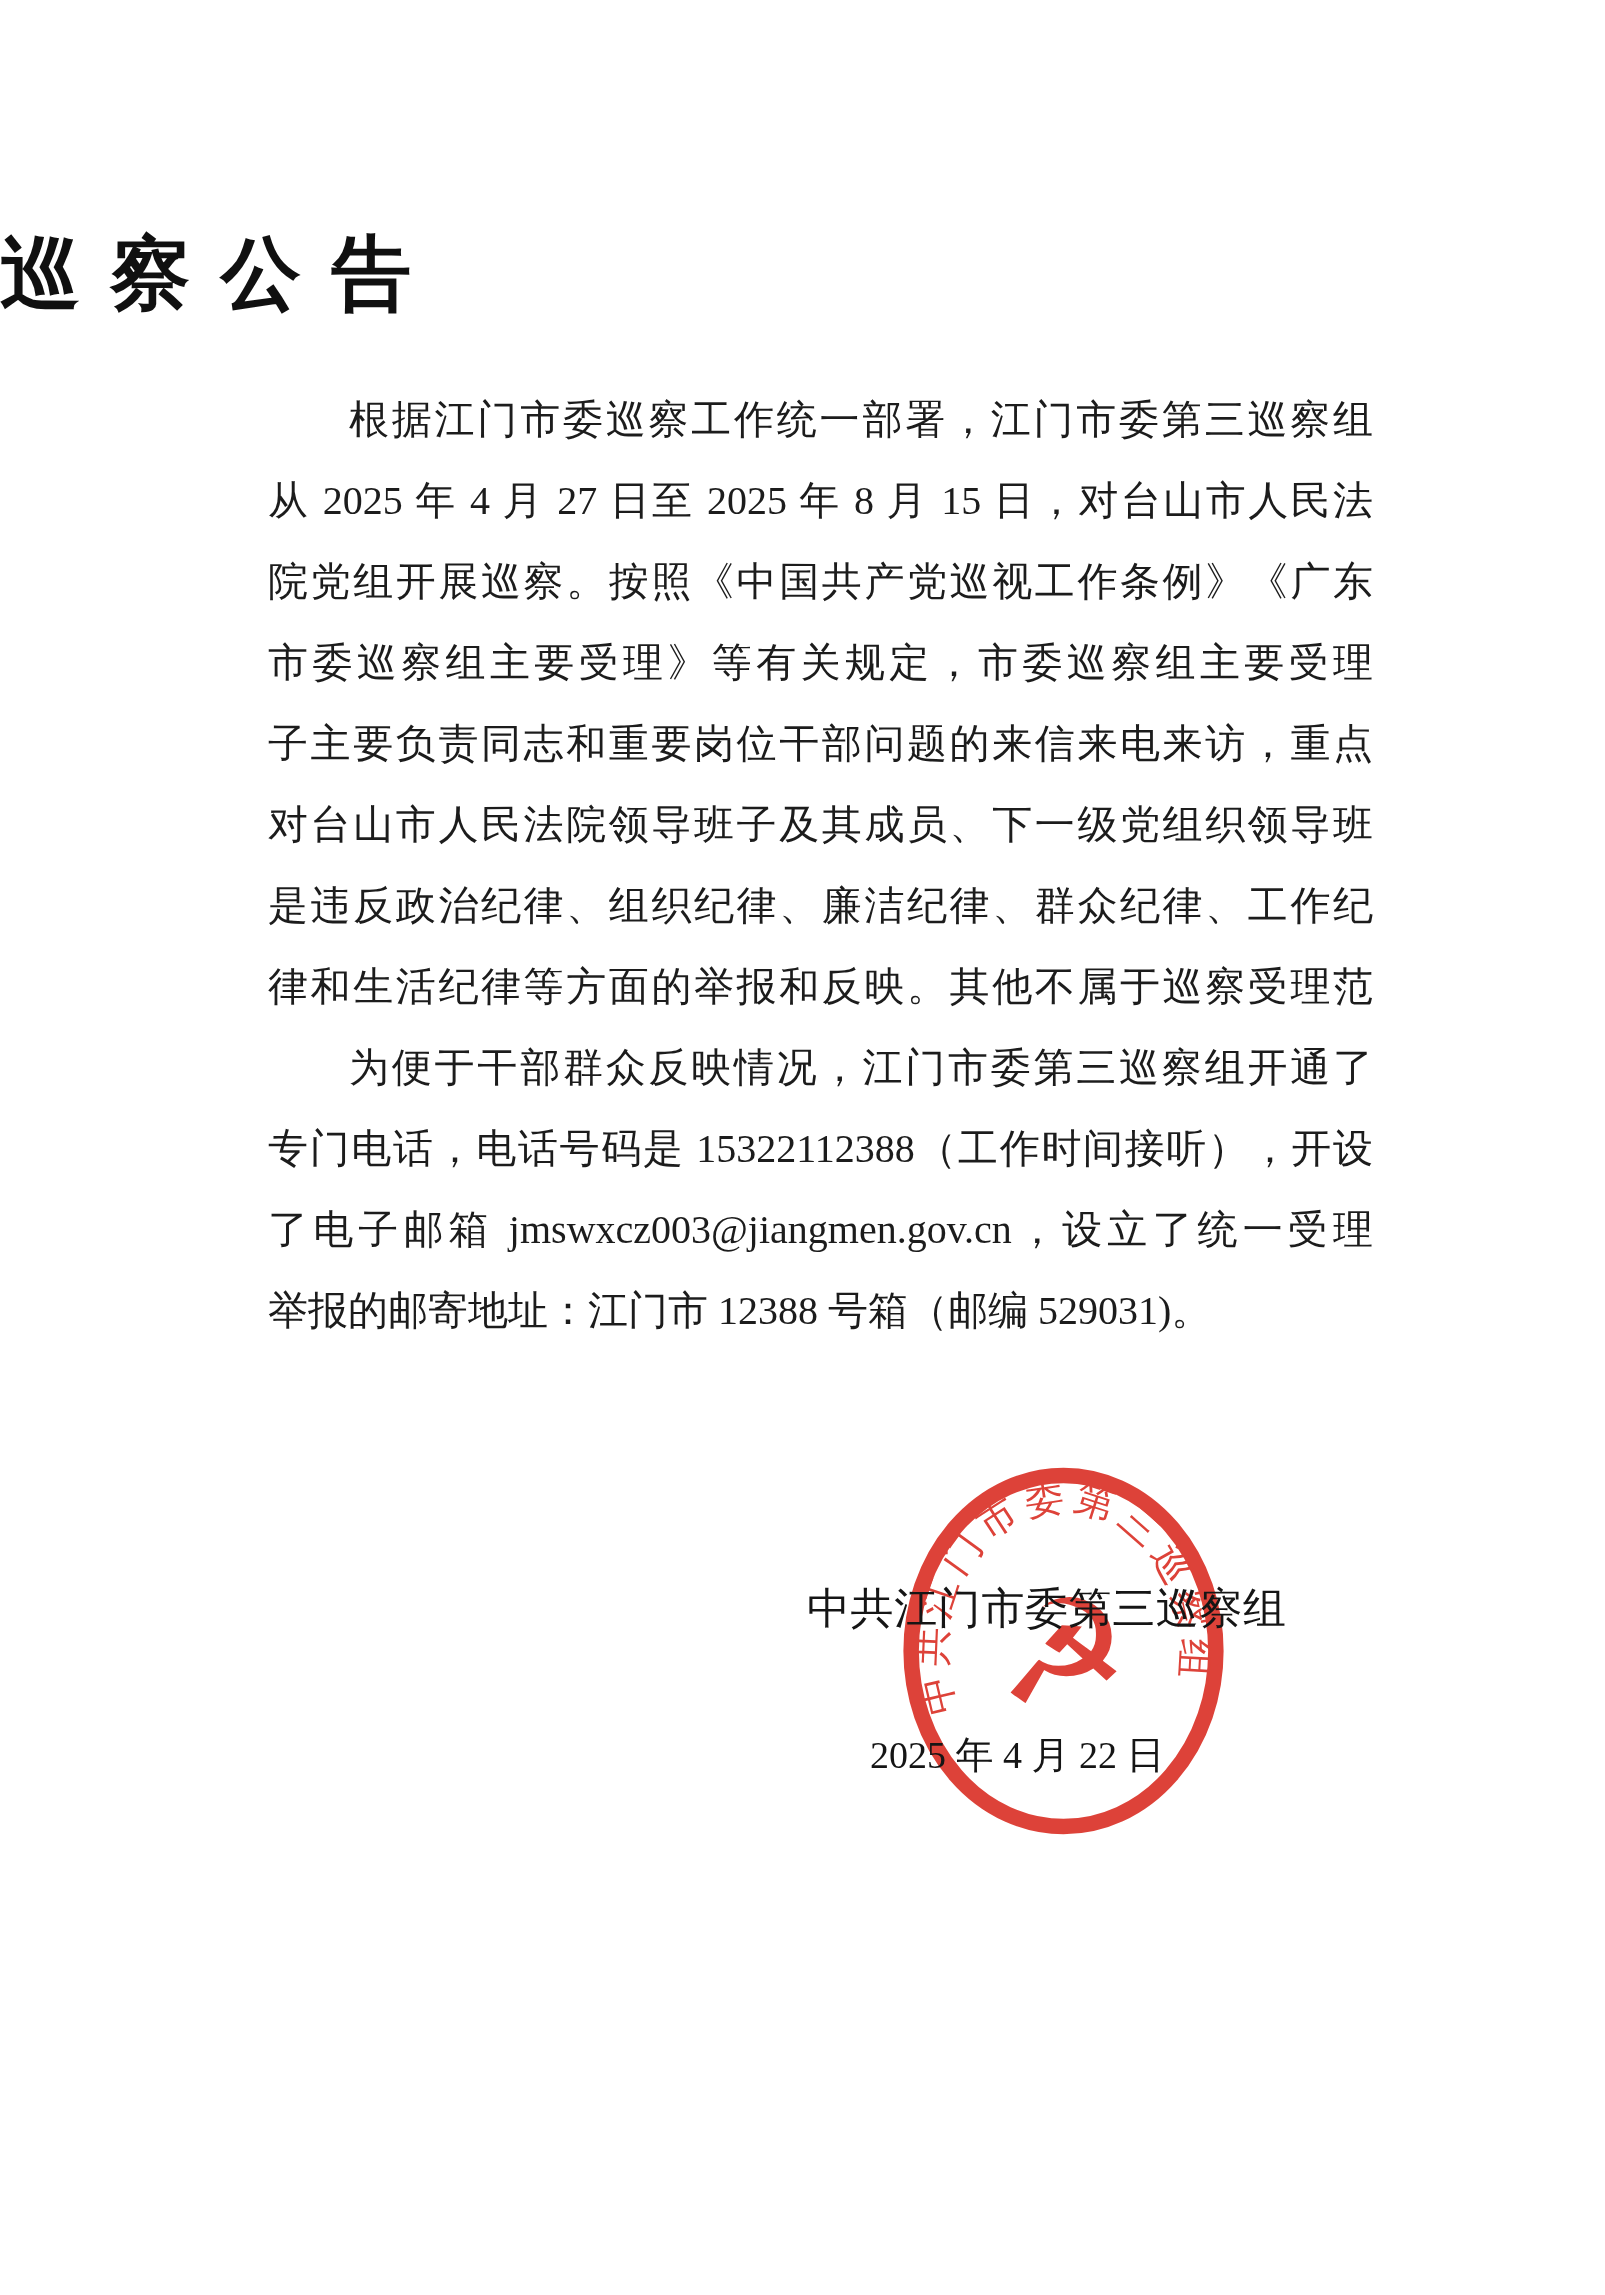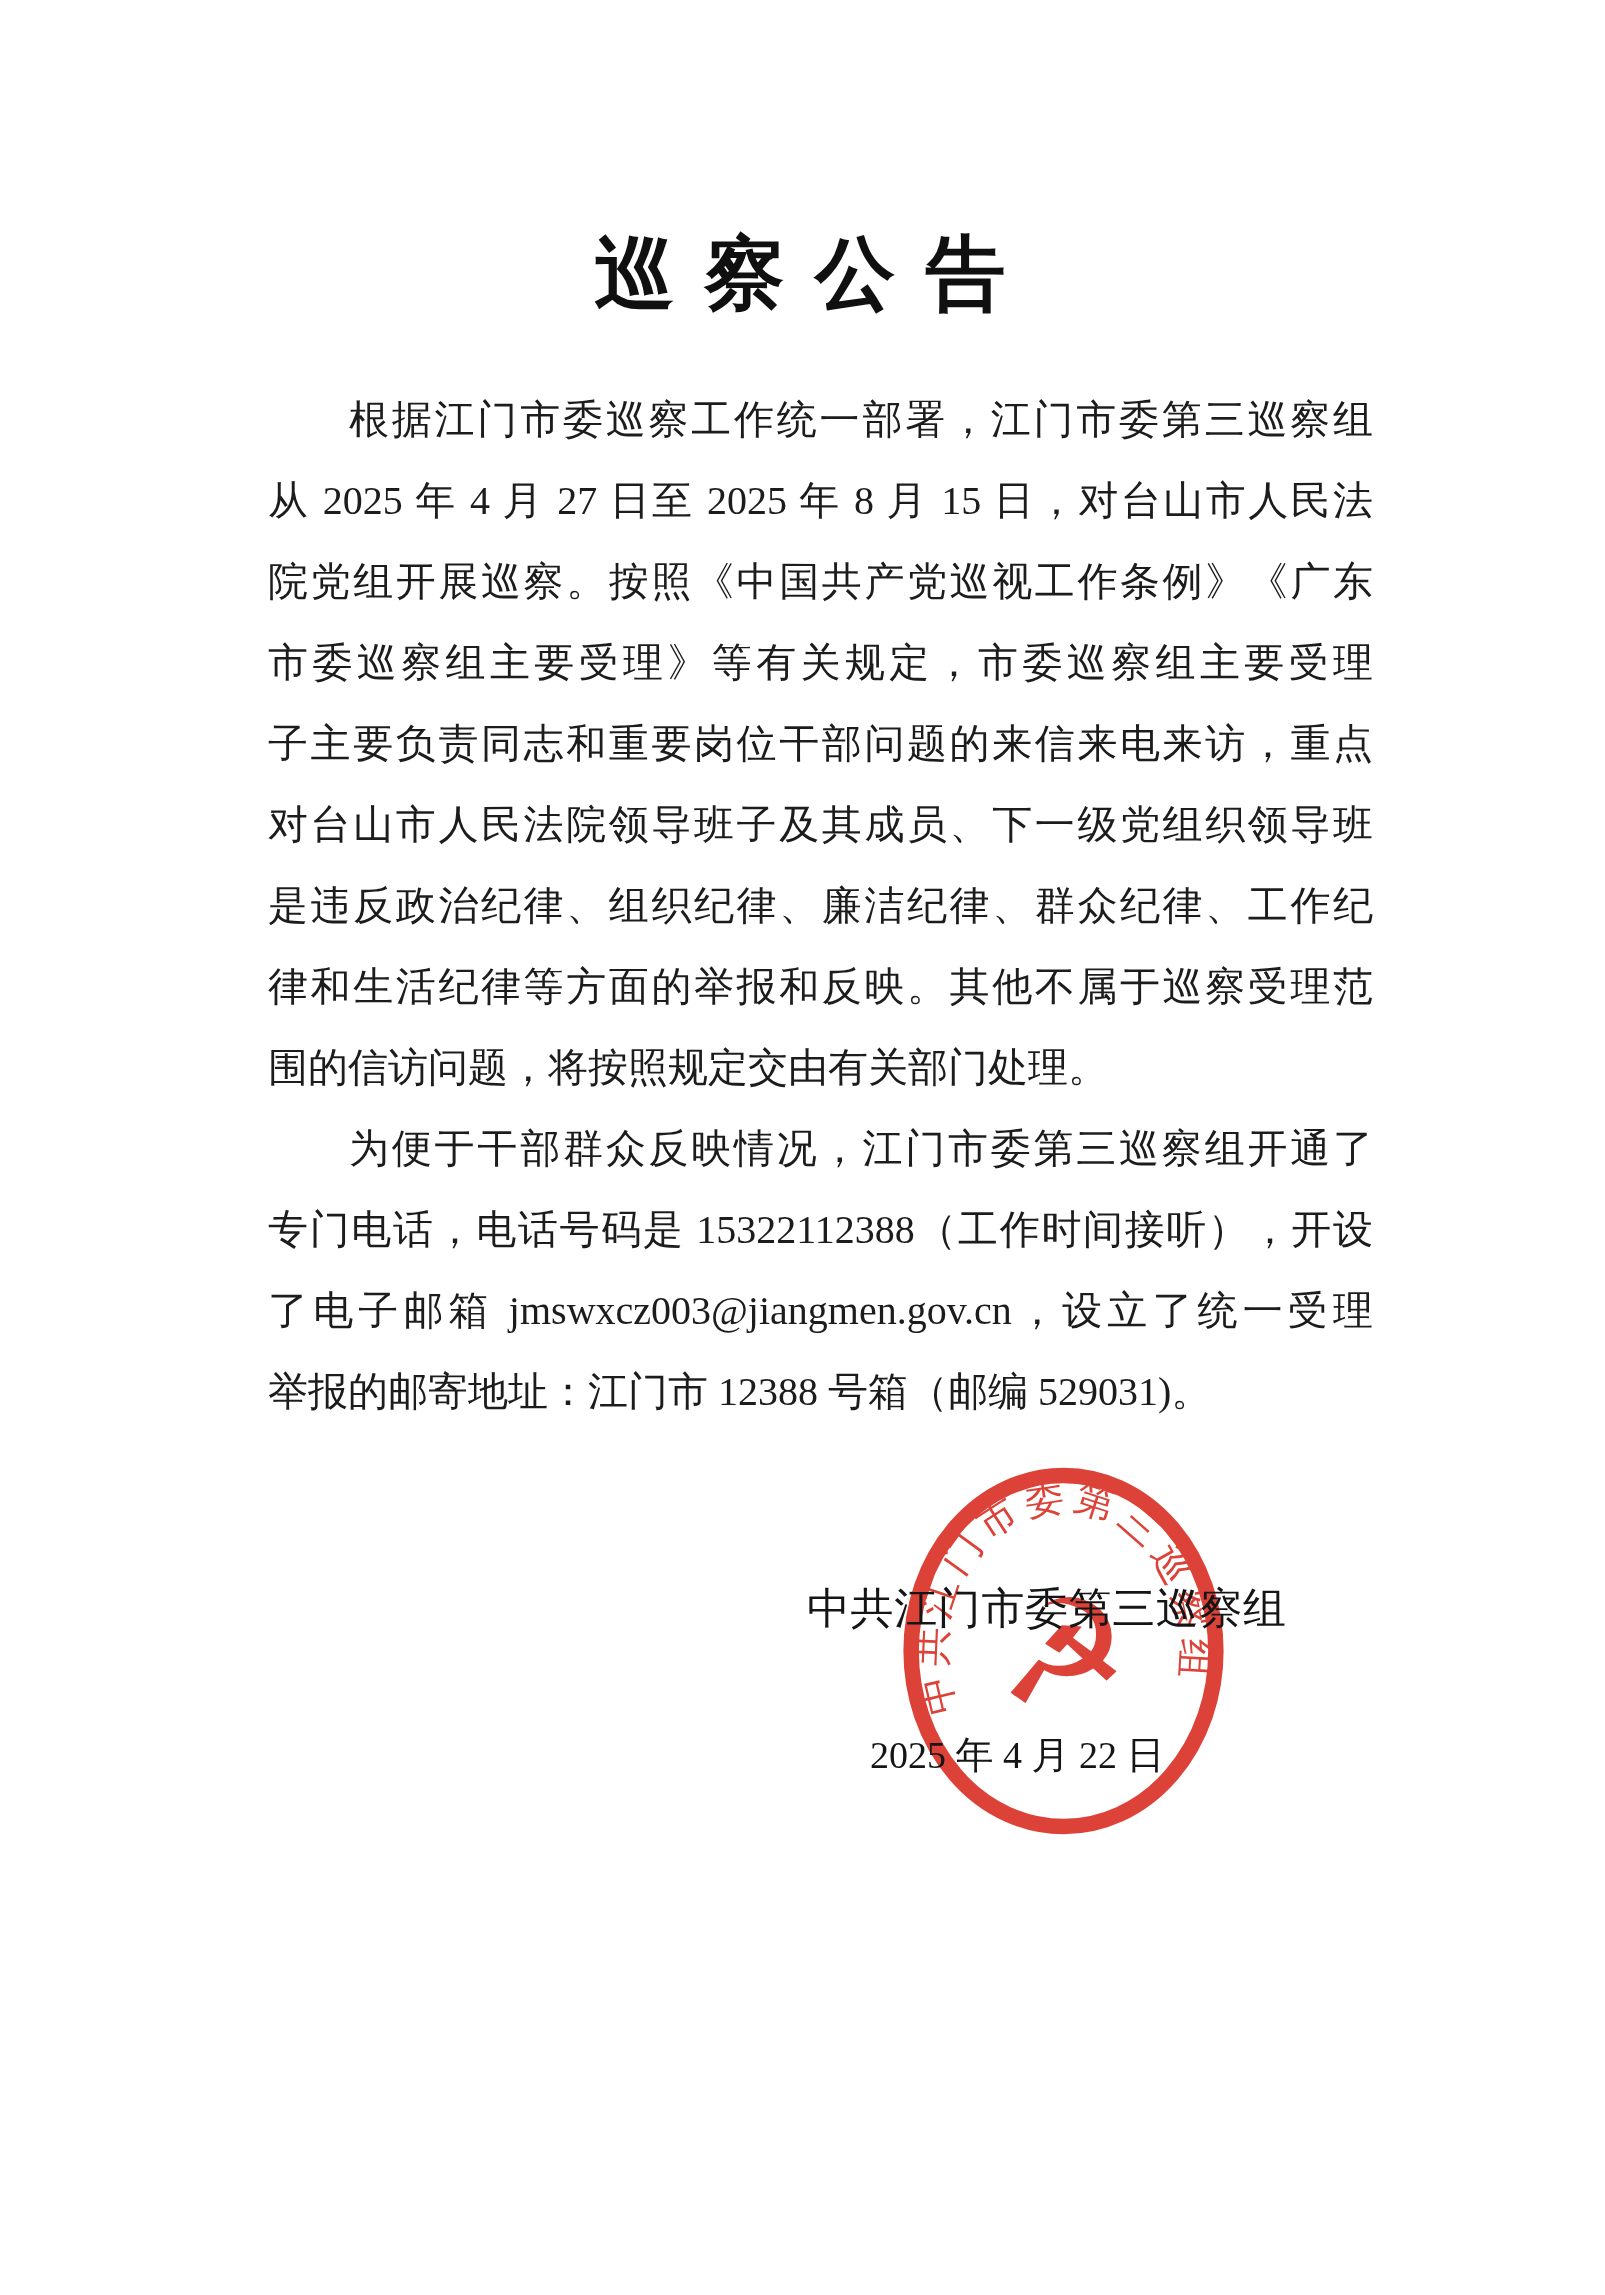--- a/index.html
+++ b/index.html
@@ -12,21 +12,21 @@
     font-family:"Liberation Serif","DejaVu Serif",serif;
     color:#1c1c1c;
     overflow:hidden;
   }
   .title{
     position:absolute;
     top:221px;
     left:0;
     width:100%;
     margin:0;
-    text-align:center;
+    text-align:left;
     font-size:80px;
     font-weight:700;
     letter-spacing:5.2px;
     color:#101010;
   }
   .body-lines{
     position:absolute;
     left:248px;
     top:396px;
     width:1125px;
@@ -89,21 +89,20 @@
 
   <div class="body-lines">
     <div class="line indent">根据江门市委巡察工作统一部署，江门市委第三巡察组</div>
     <div class="line">从 2025 年 4 月 27 日至 2025 年 8 月 15 日，对台山市人民法</div>
     <div class="line">院党组开展巡察。按照《中国共产党巡视工作条例》《广东</div>
     <div class="line">市委巡察组主要受理》等有关规定，市委巡察组主要受理</div>
     <div class="line">子主要负责同志和重要岗位干部问题的来信来电来访，重点</div>
     <div class="line">对台山市人民法院领导班子及其成员、下一级党组织领导班</div>
     <div class="line">是违反政治纪律、组织纪律、廉洁纪律、群众纪律、工作纪</div>
     <div class="line">律和生活纪律等方面的举报和反映。其他不属于巡察受理范</div>
-    <div class="line short">围的信访问题，将按照规定交由有关部门处理。</div>
     <div class="line indent">为便于干部群众反映情况，江门市委第三巡察组开通了</div>
     <div class="line">专门电话，电话号码是 15322112388（工作时间接听），开设</div>
     <div class="line">了电子邮箱 jmswxcz003@jiangmen.gov.cn，设立了统一受理</div>
     <div class="line short">举报的邮寄地址：江门市 12388 号箱（邮编 529031)。</div>
   </div>
 
   <svg class="seal" viewBox="0 0 500 570" xmlns="http://www.w3.org/2000/svg" aria-hidden="true">
     <ellipse cx="250" cy="285" rx="236" ry="272" fill="none" stroke-width="24" stroke="#d9291e"></ellipse>
     <path id="sealTextArc" d="M 84.2 377.2 A 183 218 0 1 1 415.8 377.2" fill="none"></path>
     <text class="seal-text" fill="#d9291e">

